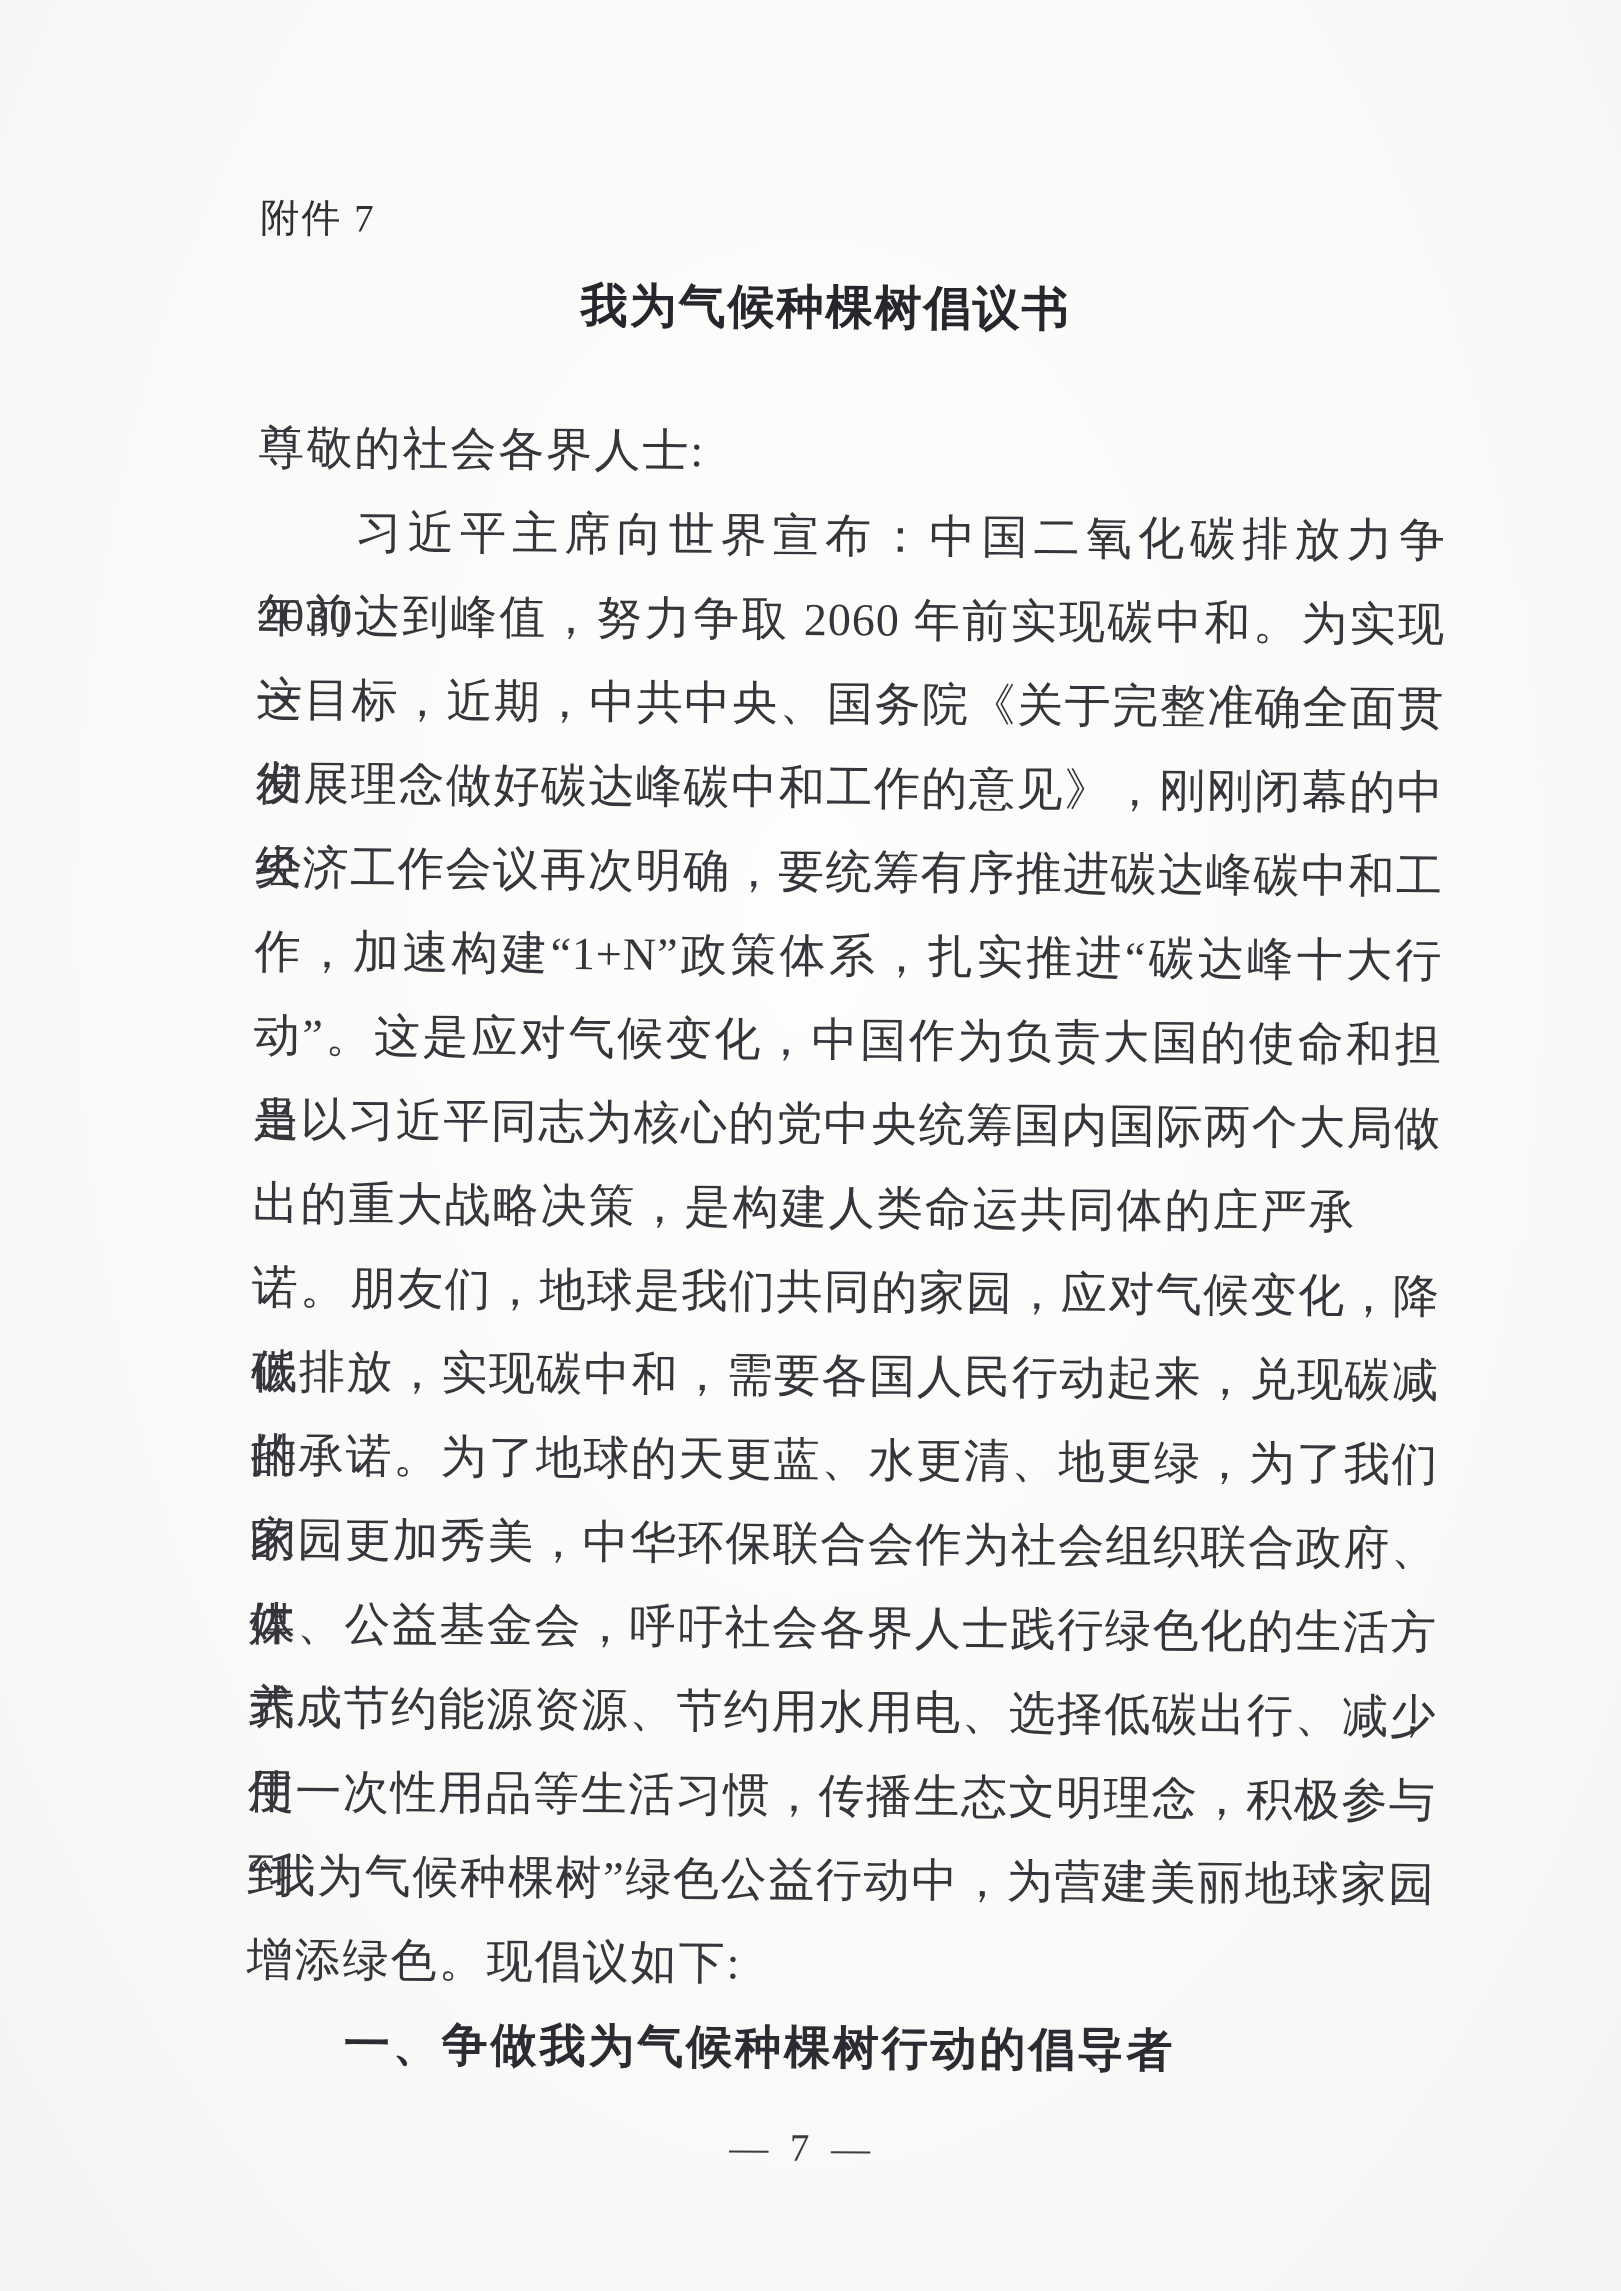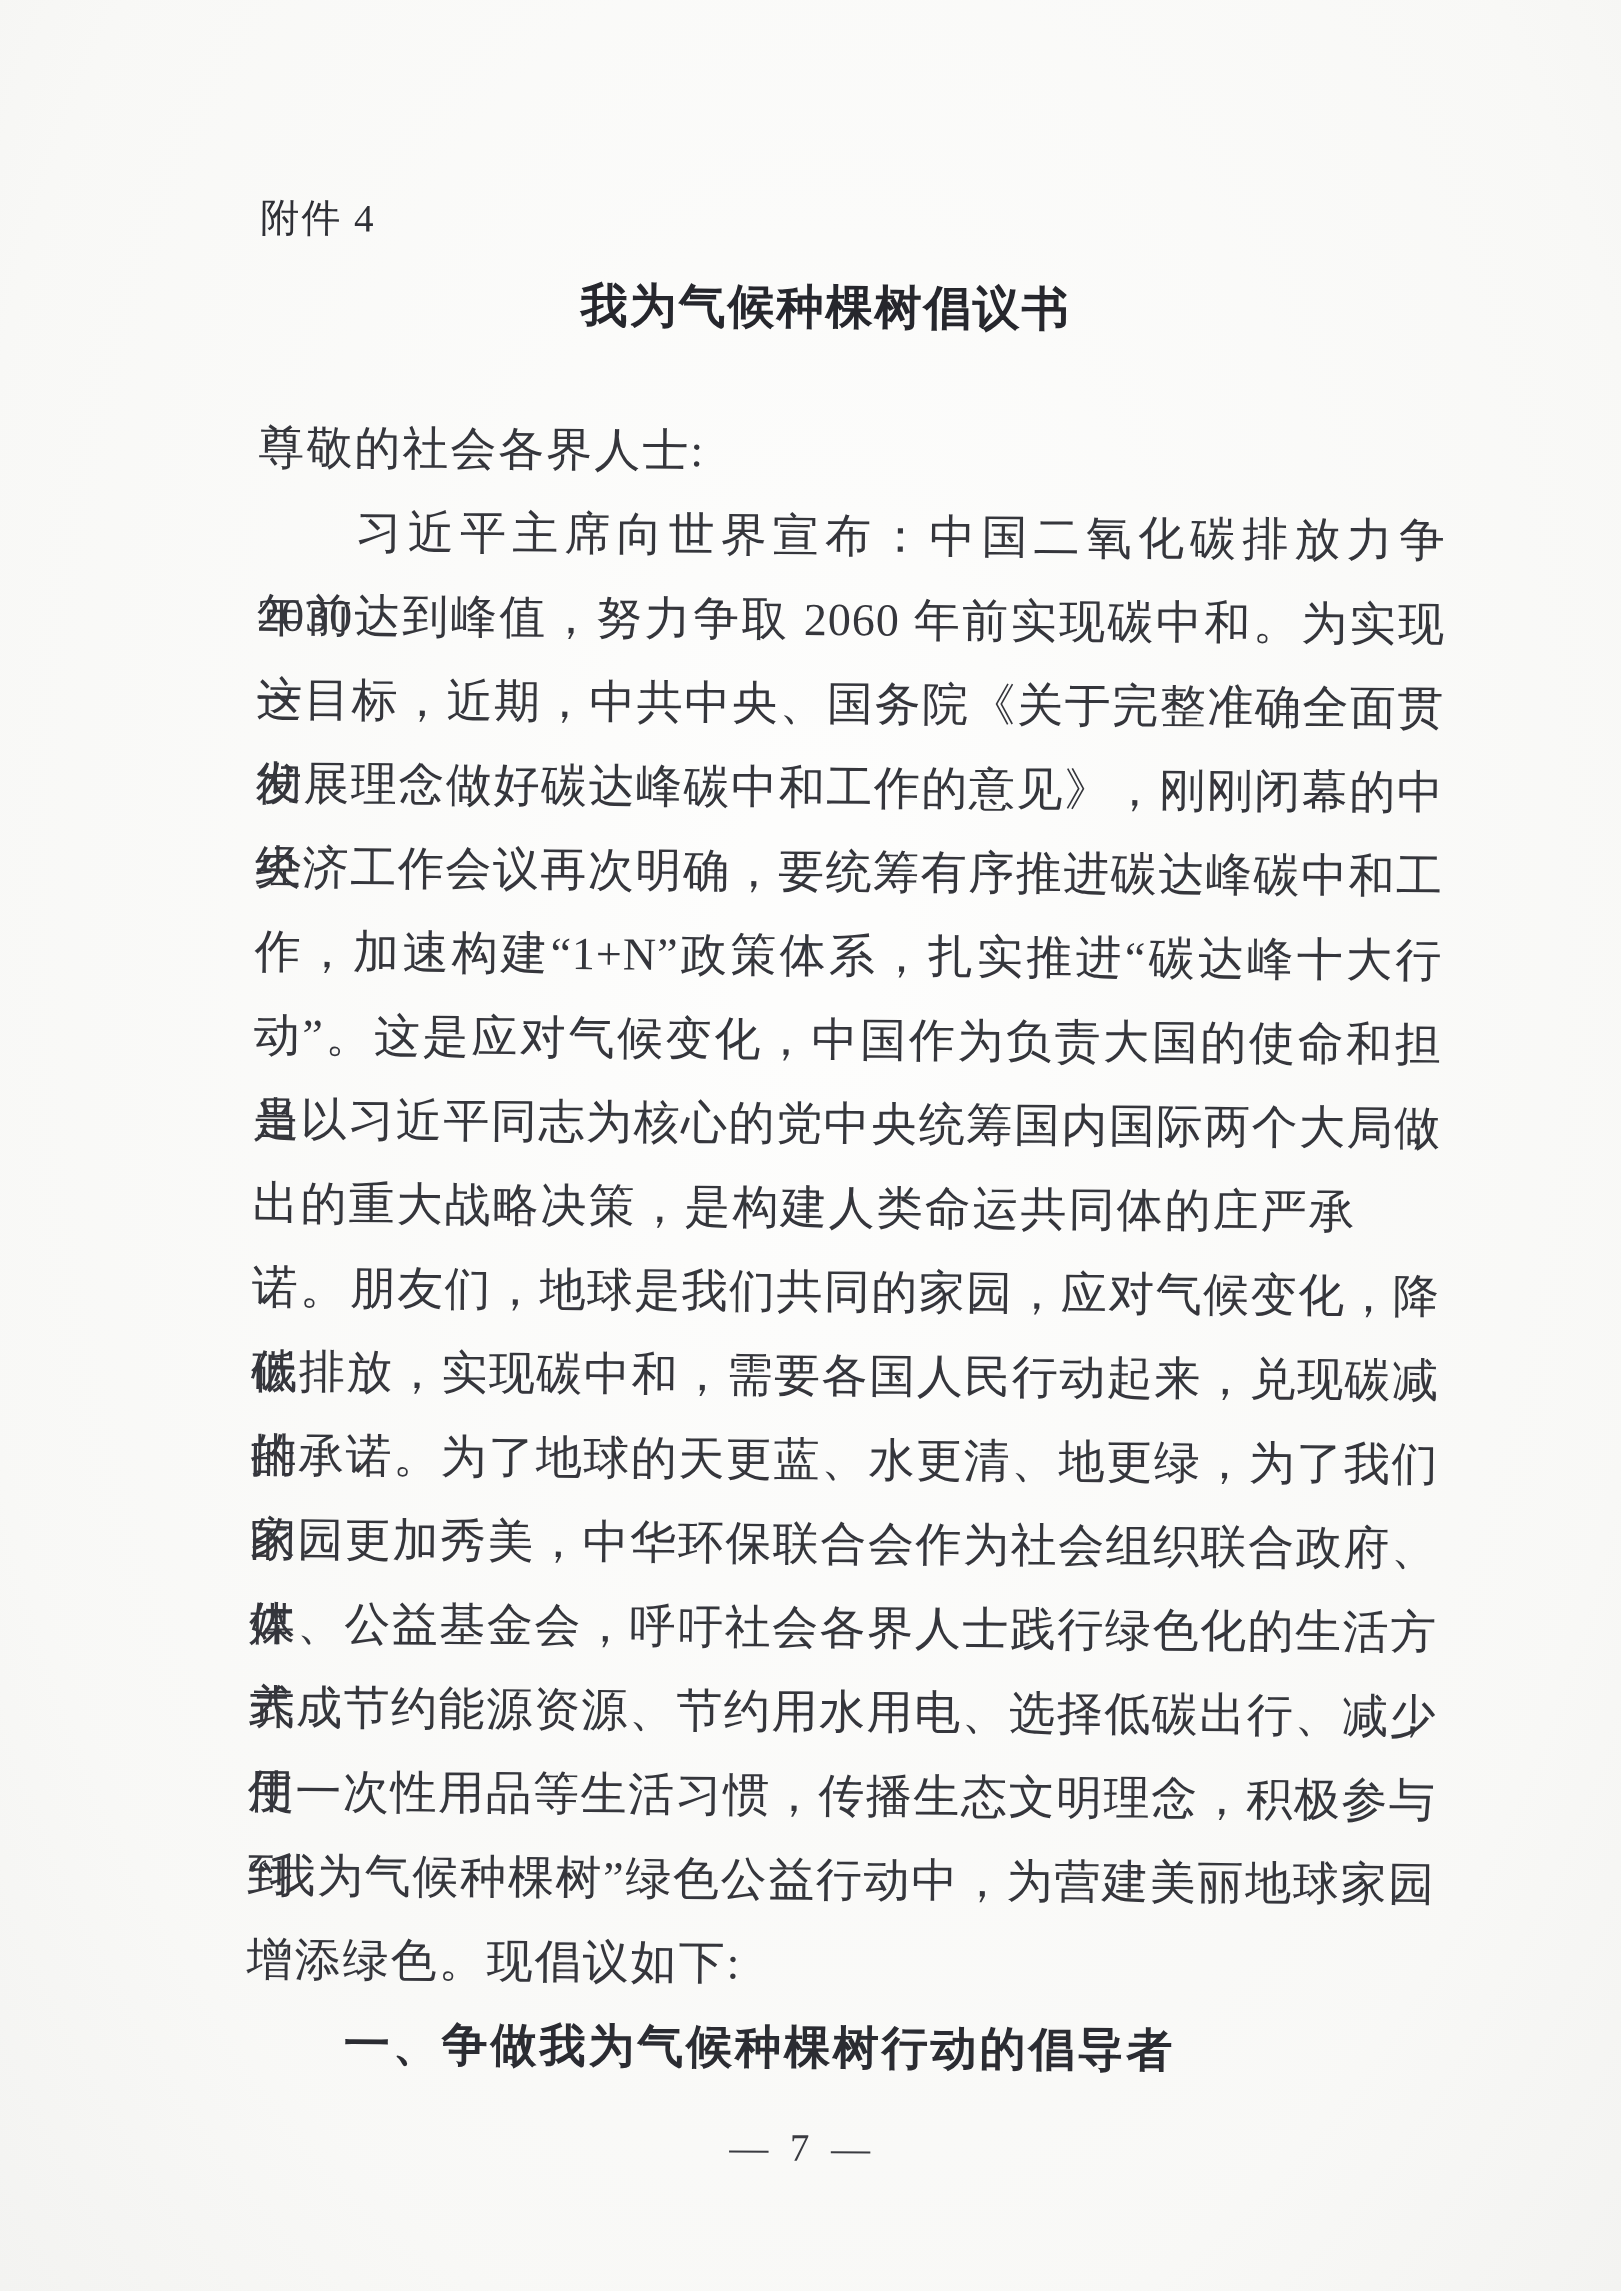--- a/index.html
+++ b/index.html
@@ -93,21 +93,21 @@
     letter-spacing: 5.9px;
     color: #3a3b41;
   }
 </style>
 </head>
 <body>
 
 <div class="page">
   <div class="content">
 
-    <div class="attachment">附件 4</div>
+    <div class="attachment">附件 7</div>
 
     <h1 class="title">我为气候种棵树倡议书</h1>
 
     <div class="body">
       <div class="line short">尊敬的社会各界人士:</div>
       <div class="line j ind">习近平主席向世界宣布：中国二氧化碳排放力争 2030</div>
       <div class="line j">年前达到峰值，努力争取 2060 年前实现碳中和。为实现这</div>
       <div class="line j">一目标，近期，中共中央、国务院《关于完整准确全面贯彻</div>
       <div class="line j">发展理念做好碳达峰碳中和工作的意见》，刚刚闭幕的中央</div>
       <div class="line j">经济工作会议再次明确，要统筹有序推进碳达峰碳中和工</div>

